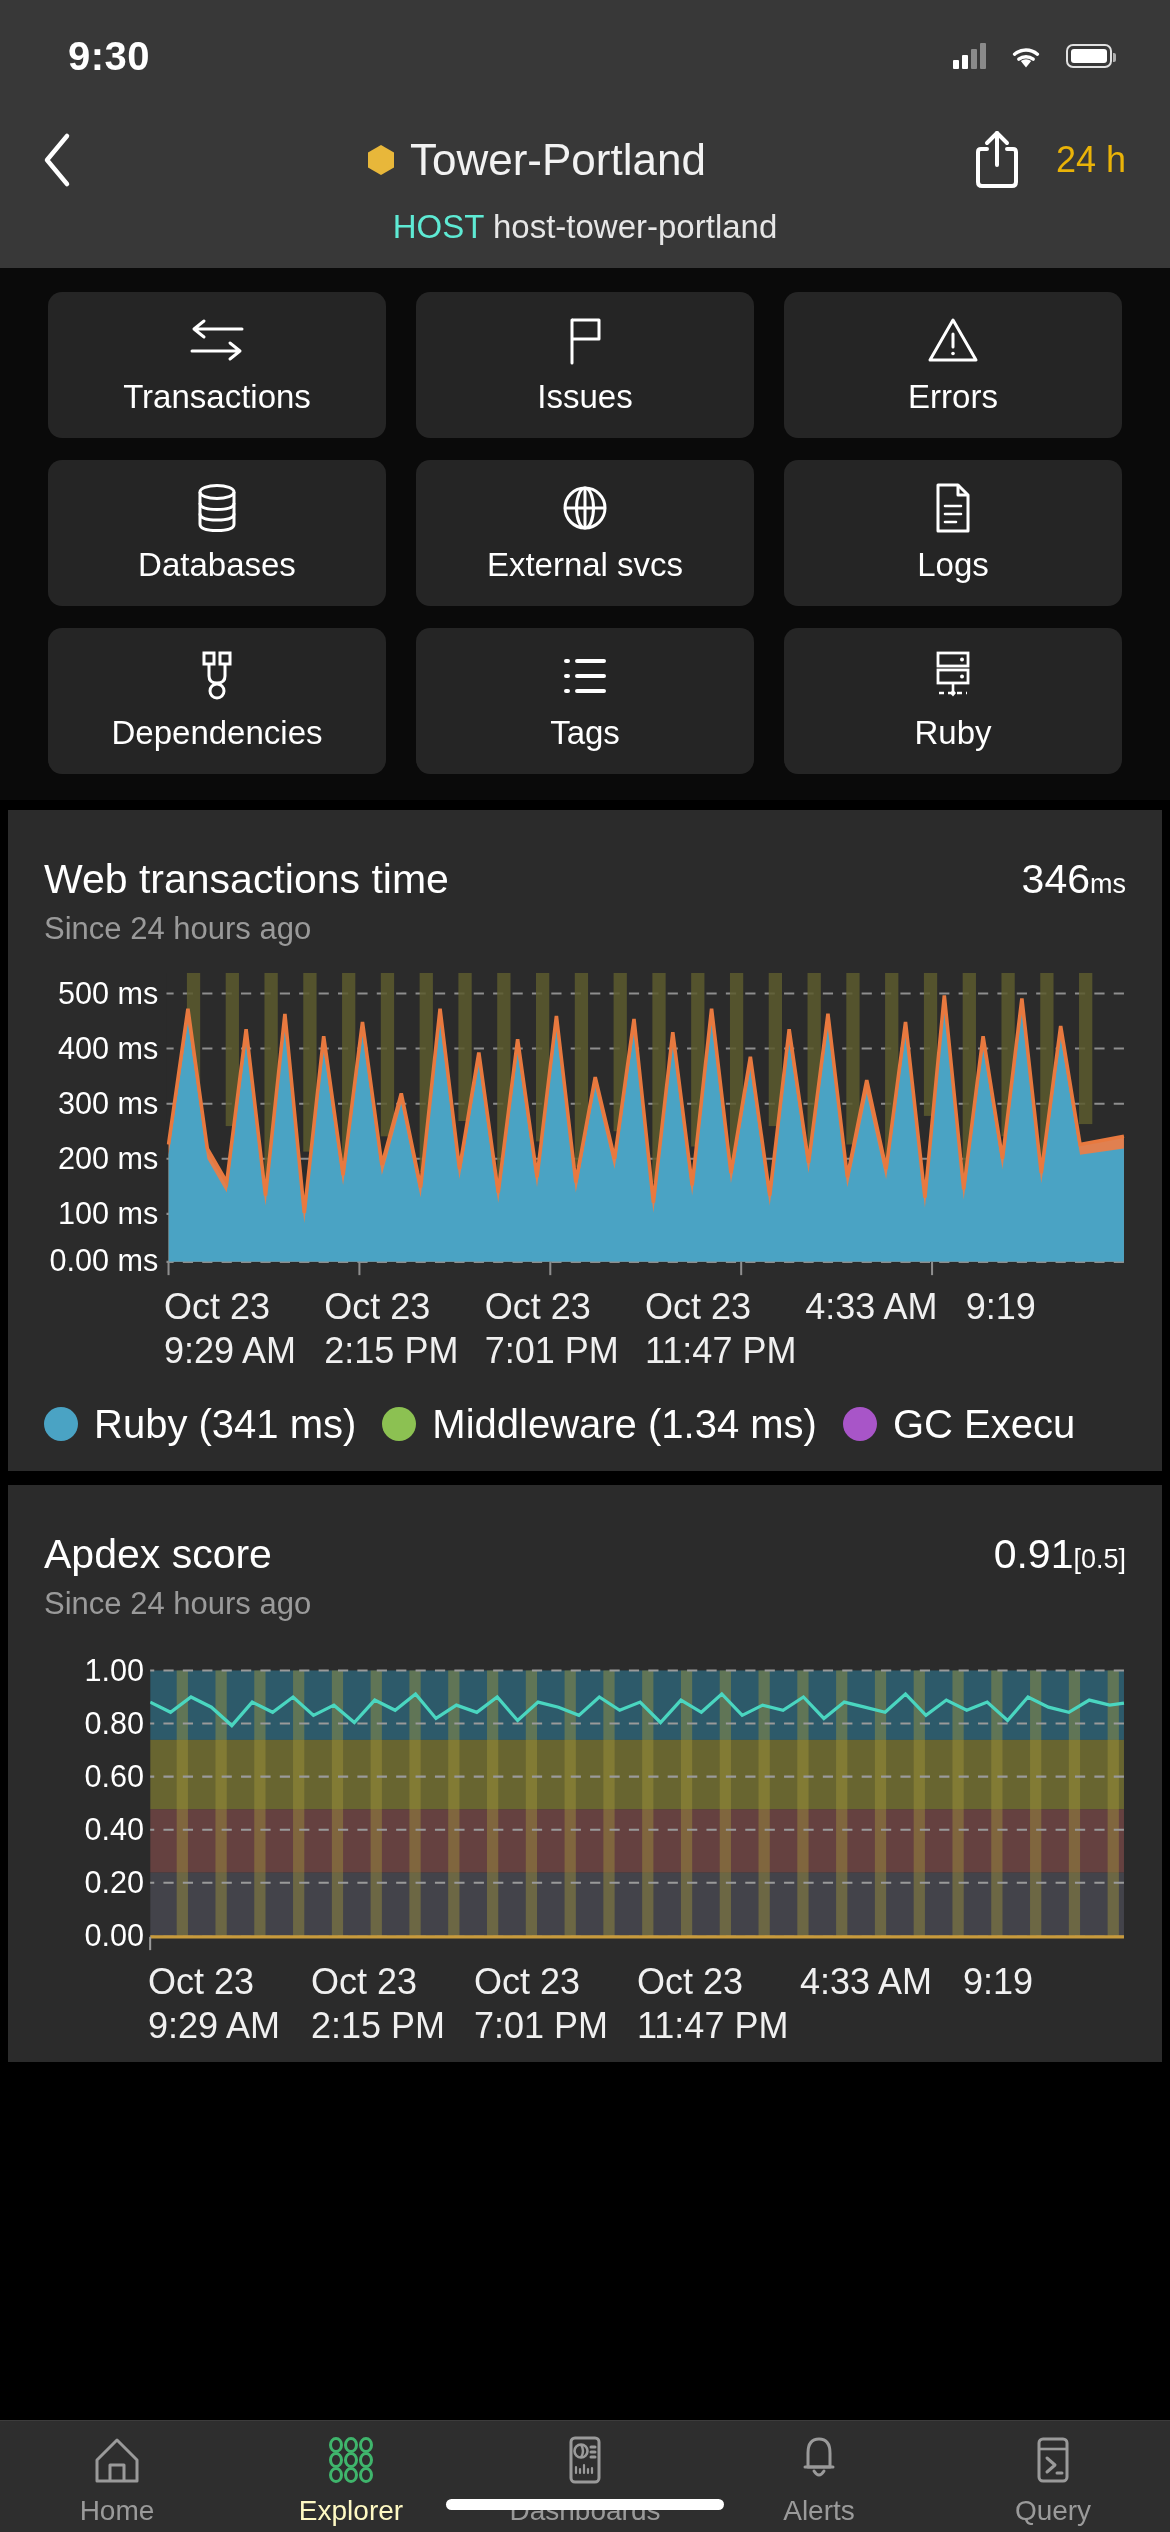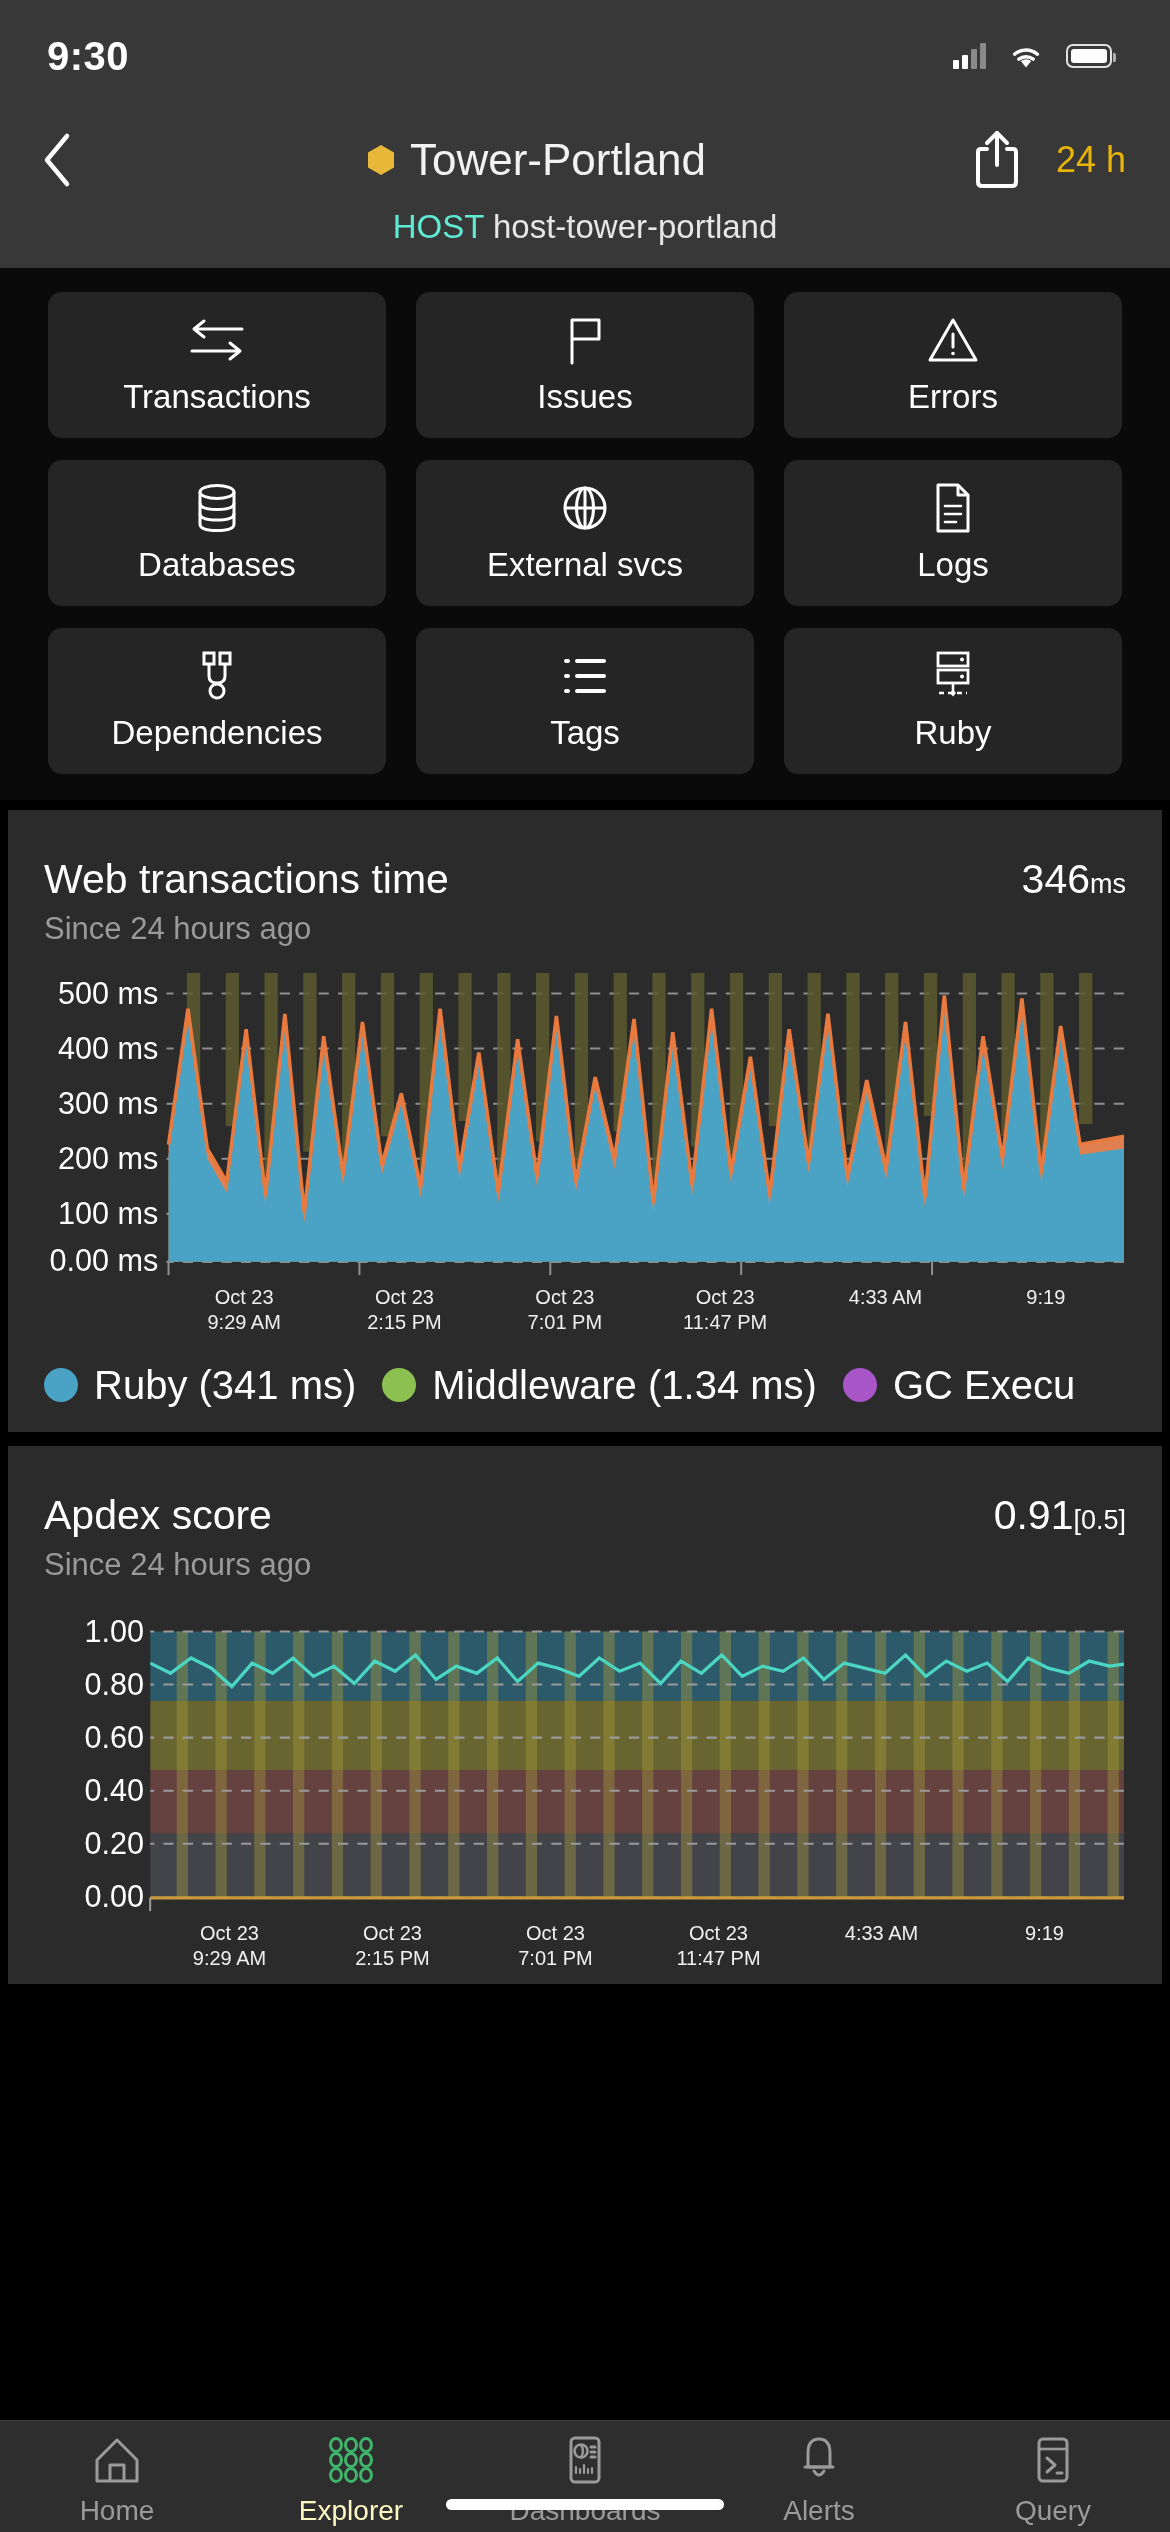--- a/index.html
+++ b/index.html
@@ -8,21 +8,21 @@
     background:#000;
     font-family:"Liberation Sans", sans-serif;
     color:#fff;
     -webkit-font-smoothing:antialiased;
   }
 
   
   .statusbar{
     height:112px; background:#383838;
     display:flex; align-items:center; justify-content:space-between;
-    padding:0 58px 0 47px;
+    padding:0 58px 0 68px;
   }
   .sb-time{ font-size:40px; font-weight:600; letter-spacing:.5px; }
   .sb-right{ display:flex; align-items:center; gap:22px; }
   .cell{ display:flex; align-items:flex-end; gap:3px; height:26px; }
   .cell i{ width:6px; background:#fff; border-radius:1px; display:block; }
   .cell i:nth-child(1){height:9px;}
   .cell i:nth-child(2){height:14px;}
   .cell i:nth-child(3){height:20px; background:#8a8a8a;}
   .cell i:nth-child(4){height:26px; background:#8a8a8a;}
   .batt{ width:46px;height:24px;border:2.5px solid rgba(255,255,255,.85);border-radius:7px;position:relative;padding:3px;}
@@ -63,21 +63,21 @@
   .card-title{ font-size:41px; font-weight:400; color:#fff; }
   .card-sub{ font-size:31px; color:#9a9a9a; margin-top:8px; }
   .card-val{ font-size:41px; color:#fff; white-space:nowrap; }
   .card-val .unit{ font-size:27px; color:#fff; }
   .card-val .thr{ font-size:27px; color:#fff; }
 
   
   .chart{ margin-top:26px; position:relative; }
   .chartsvg{ display:block; width:100%; }
   .xaxis{ display:flex; margin-top:6px; padding-left:120px; }
-  .xtick{ flex:1; text-align:center; font-size:20px; line-height:1.22; color:#f0f0f0; }
+  .xtick{ flex:1; text-align:left; font-size:36px; line-height:1.22; color:#f0f0f0; }
   .xtick .l2{ display:block; }
 
   .legend{ display:flex; align-items:center; gap:26px; margin-top:26px; padding-bottom:8px; overflow:hidden; height:58px; }
   .lg{ display:flex; align-items:center; gap:16px; white-space:nowrap; }
   .lg .dot{ width:34px;height:34px;border-radius:50%; flex:0 0 auto; }
   .lg .lbl{ font-size:40px; color:#fff; }
 
   
   .tabbar{
     position:absolute; left:0; bottom:0; width:1170px; height:112px;

